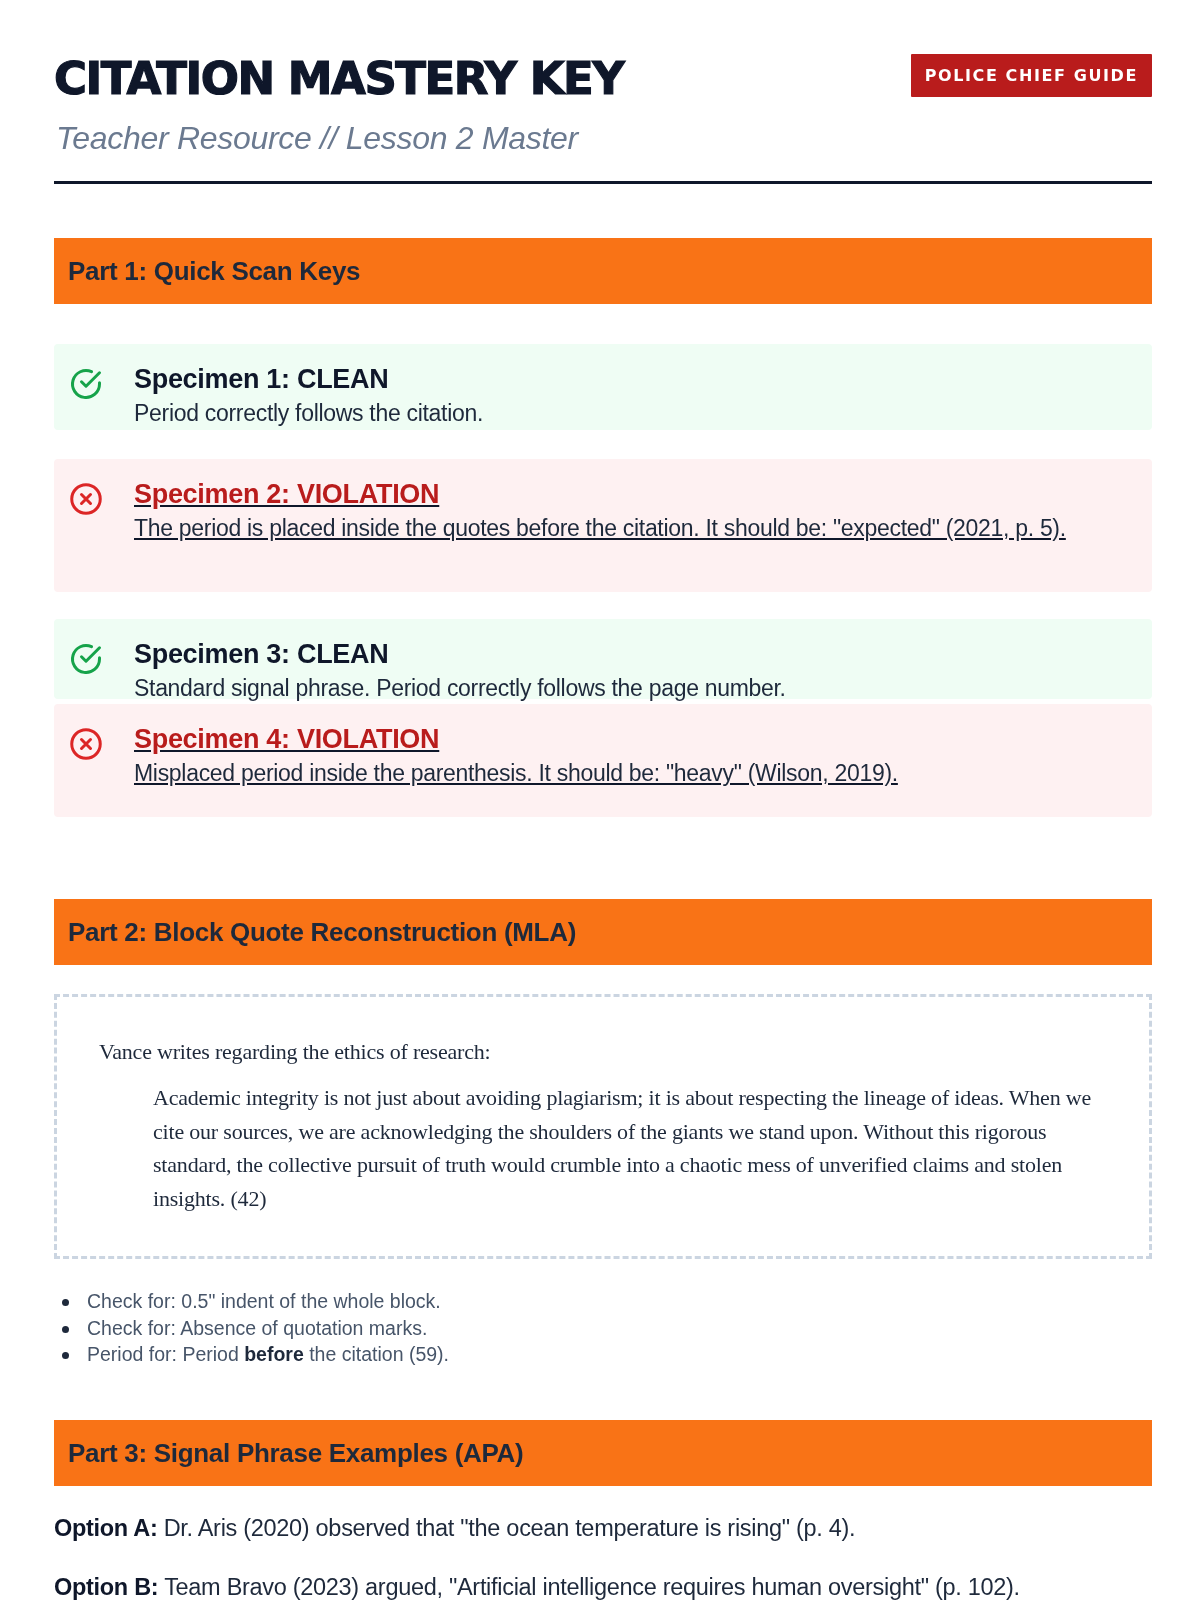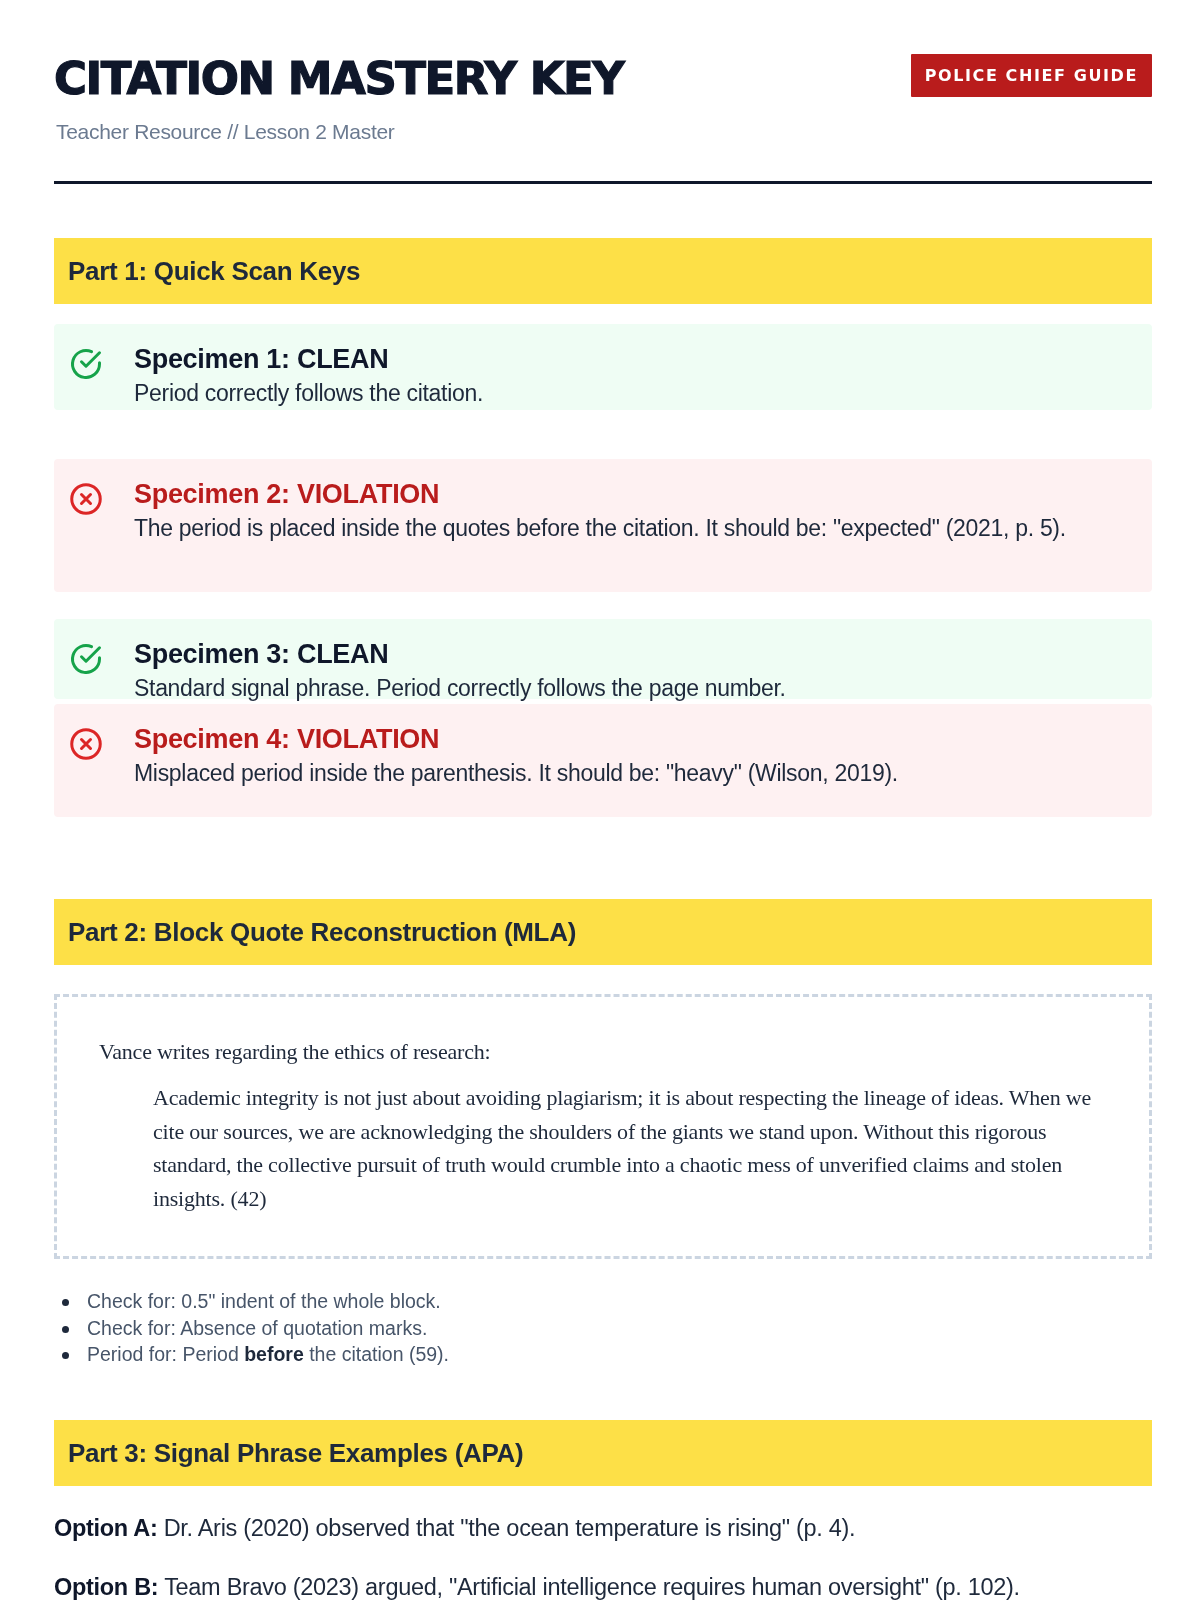--- a/index.html
+++ b/index.html
@@ -16,50 +16,50 @@
     .title {
       position: absolute; left: 0; top: 56px;
       font-family: "DejaVu Sans", sans-serif;
       font-weight: 900; font-size: 45px; letter-spacing: -1.5px;
       color: #0f172a; line-height: 1;
       -webkit-text-stroke: 1.2px #0f172a;
     }
     .subtitle {
       position: absolute; left: 2px; top: 120px;
       font-family: "Liberation Sans", sans-serif;
-      font-size: 21px; color: #6b7a90; letter-spacing: -0.3px;
+      font-style: italic; font-size: 32px; color: #6b7a90; letter-spacing: -0.3px;
     }
     .badge {
       position: absolute; right: 0; top: 54px;
       background: #b91c1c; color: #ffffff;
       font-family: "DejaVu Sans", sans-serif;
       font-weight: bold; font-size: 16px; letter-spacing: 1.6px;
       padding: 14px 14px 13px 14px; line-height: 1;
       border-radius: 1px;
     }
 
     
     .section-bar {
       position: absolute; left: 0; width: 1098px; height: 66px;
-      background: #fde047;
+      background: #f97316;
       padding-left: 14px;
       display: flex; align-items: center;
       font-family: "Liberation Sans", sans-serif;
       font-weight: bold; font-size: 26px; color: #1e293b;
       letter-spacing: -0.3px;
     }
 
     
     .card {
       position: absolute; left: 0; width: 1098px;
       border-radius: 4px;
       padding: 18px 20px 14px 80px;
     }
     .card.clean { background: #effdf4; }
-    .card.violation { background: #fef1f2; }
+    .card.violation { background: #fef1f2; text-decoration: underline; }
     .card .icon {
       position: absolute; left: 14px; top: 22px; width: 36px; height: 36px;
     }
     .card .card-title {
       font-family: "Liberation Sans", sans-serif;
       font-weight: bold; font-size: 27px; line-height: 34px; letter-spacing: -0.3px;
     }
     .card.clean .card-title { color: #0f172a; }
     .card.violation .card-title { color: #b91c1c; }
     .card .card-body {
@@ -104,21 +104,21 @@
 <div class="page">
 
   <div class="header">
     <div class="title">CITATION MASTERY KEY</div>
     <div class="subtitle">Teacher Resource // Lesson 2 Master</div>
     <div class="badge">POLICE CHIEF GUIDE</div>
   </div>
 
   <div class="section-bar" style="top:238px;">Part 1: Quick Scan Keys</div>
 
-  <div class="card clean" style="top:324px; height:86px;">
+  <div class="card clean" style="top:344px; height:86px;">
     <svg class="icon" viewBox="0 0 24 24">
       <path d="M21 11.1V12a9 9 0 1 1-5.3-8.2" fill="none" stroke="#16a34a" stroke-width="2" stroke-linecap="round"></path>
       <path d="M21 4.5L12 13.5l-3-3" fill="none" stroke="#16a34a" stroke-width="2" stroke-linecap="round" stroke-linejoin="round"></path>
     </svg>
     <div class="card-title">Specimen 1: CLEAN</div>
     <div class="card-body">Period correctly follows the citation.</div>
   </div>
 
   <div class="card violation" style="top:459px; height:133px;">
     <svg class="icon" viewBox="0 0 24 24">

